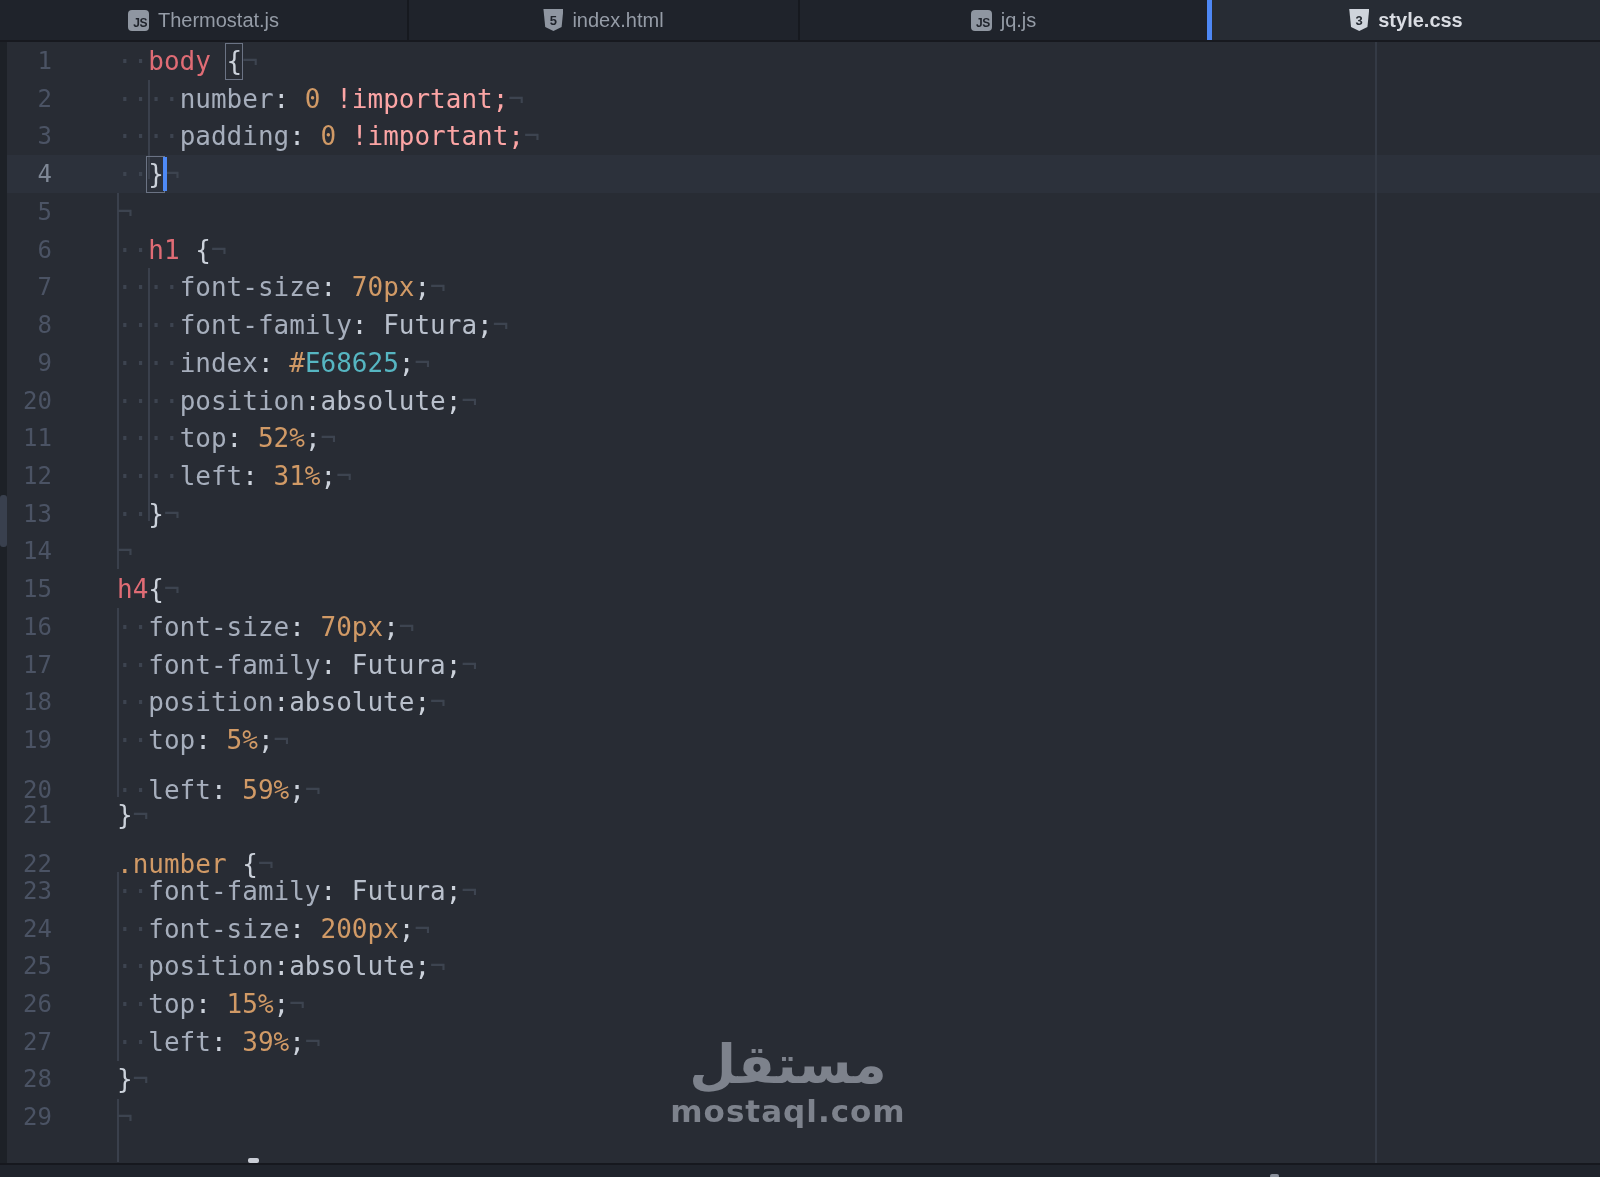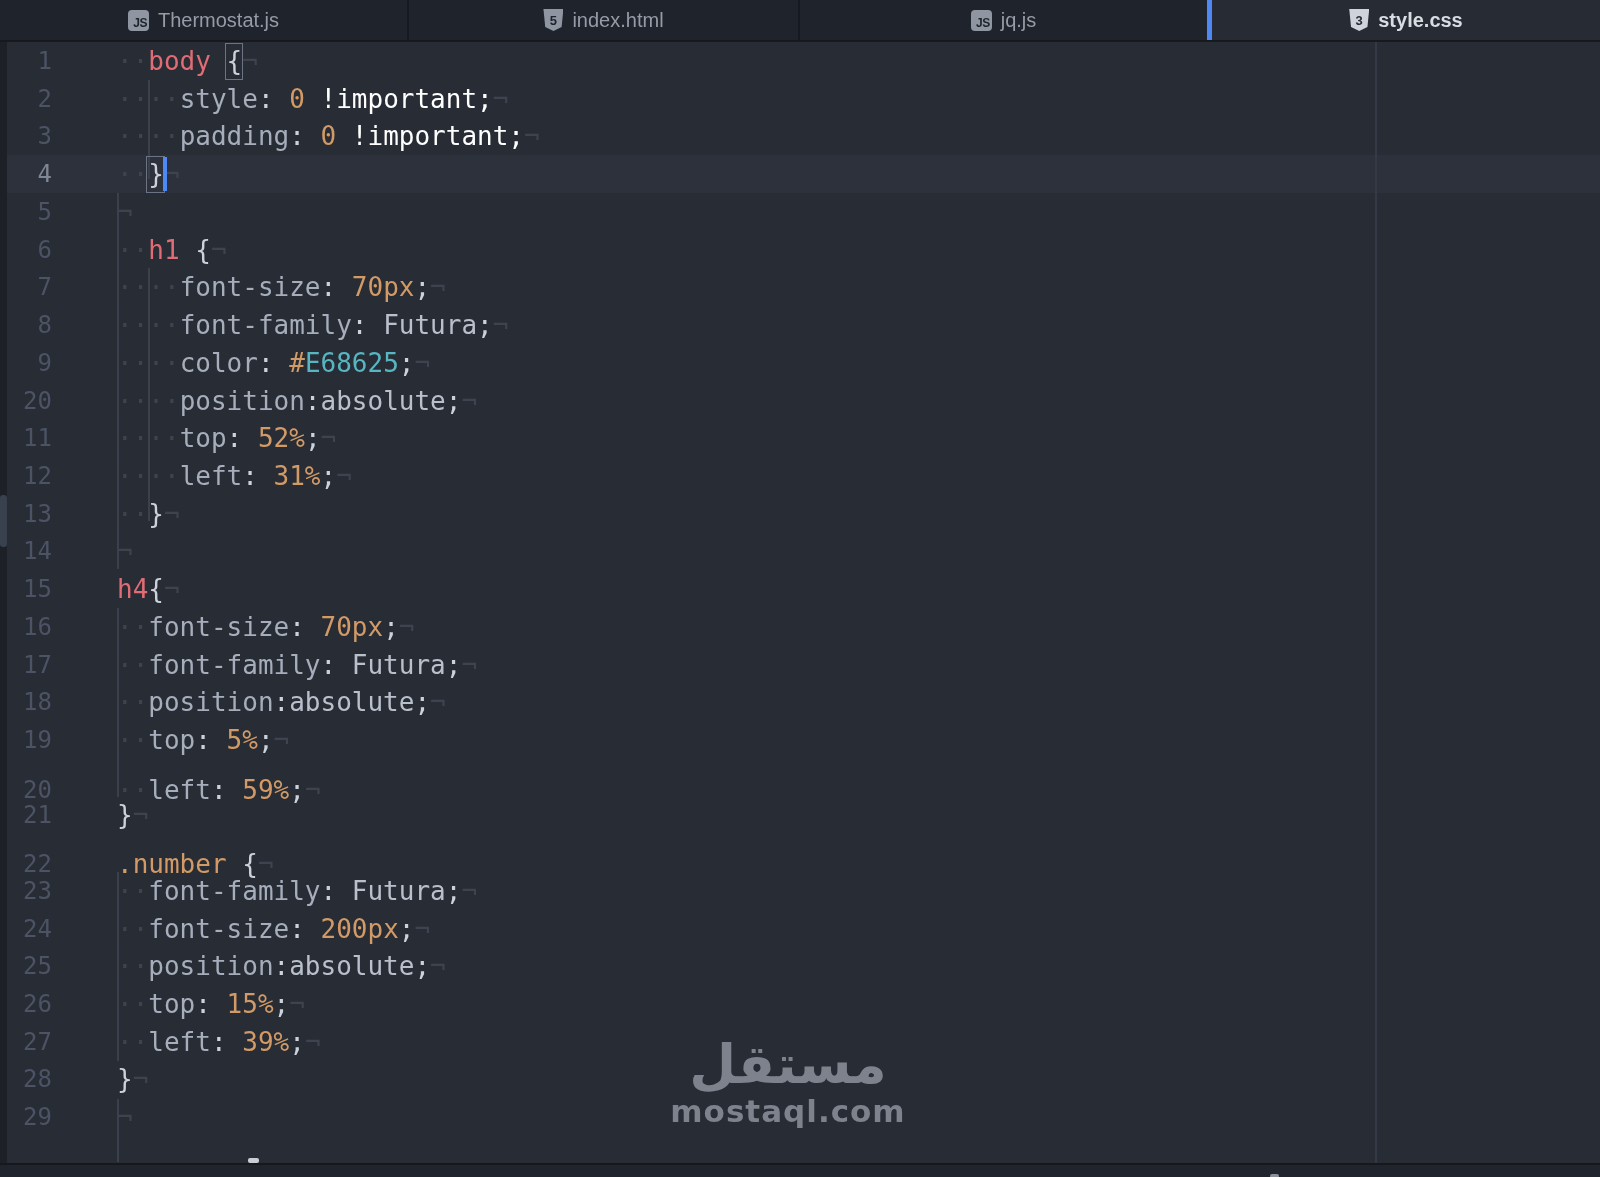--- a/index.html
+++ b/index.html
@@ -57,21 +57,21 @@
   }
   .c-v{color:#3d4450;}            
   .c-s{color:#e06c75;}            
   .c-k{color:#d19a66;}            
   .c-p{color:#a6aebc;}            
   .c-w{color:#b9c0cc;}            
   .c-u{color:#ccd2db;}            
   .c-n{color:#d19a66;}            
   .c-h{color:#d19a66;}            
   .c-x{color:#56b6c2;}            
-  .c-i{color:#ffffff;}            
+  .c-i{color:#fca5a5;}            
   .bm{position:relative;}
   .bm::after{
     content:""; position:absolute; left:-2px; right:-1px; top:-3px; bottom:-4px;
     border:1.5px solid #6b7384;
   }
   #cursor{position:absolute; left:163px; top:115px; width:4px; height:34px; background:#4e8af7;}
   .fragment{position:absolute; background:#c9cdd5; border-radius:2px;}
   
   #statusbar{
     position:absolute; left:0; top:1163px; width:1600px; height:14px;
@@ -121,21 +121,21 @@
         <div class="iguide" style="left: 117px; top: 830px; height: 189px;"></div>
         <div class="iguide" style="left: 117px; top: 1057px; height: 63px;"></div>
       </div>
     <div id="code">
         <div class="line" style="top: 0px;">
           <div class="ln">1</div>
           <div class="src"><span class="c-v">··</span><span class="c-s">body</span><span class="c-u"> </span><span class="c-u bm">{</span><span class="c-v">¬</span></div>
         </div>
         <div class="line" style="top: 37.7px;">
           <div class="ln">2</div>
-          <div class="src"><span class="c-v">····</span><span class="c-p">style</span><span class="c-u">: </span><span class="c-n">0</span><span class="c-i"> !important;</span><span class="c-v">¬</span></div>
+          <div class="src"><span class="c-v">····</span><span class="c-p">number</span><span class="c-u">: </span><span class="c-n">0</span><span class="c-i"> !important;</span><span class="c-v">¬</span></div>
         </div>
         <div class="line" style="top: 75.4px;">
           <div class="ln">3</div>
           <div class="src"><span class="c-v">····</span><span class="c-p">padding</span><span class="c-u">: </span><span class="c-n">0</span><span class="c-i"> !important;</span><span class="c-v">¬</span></div>
         </div>
         <div class="line" style="top: 113.2px;">
           <div class="ln cur">4</div>
           <div class="src"><span class="c-v">··</span><span class="c-u bm">}</span><span class="c-v">¬</span></div>
         </div>
         <div class="line" style="top: 150.9px;">
@@ -149,21 +149,21 @@
         <div class="line" style="top: 226.3px;">
           <div class="ln">7</div>
           <div class="src"><span class="c-v">····</span><span class="c-p">font-size</span><span class="c-u">: </span><span class="c-n">70px</span><span class="c-u">;</span><span class="c-v">¬</span></div>
         </div>
         <div class="line" style="top: 264px;">
           <div class="ln">8</div>
           <div class="src"><span class="c-v">····</span><span class="c-p">font-family</span><span class="c-u">: </span><span class="c-w">Futura</span><span class="c-u">;</span><span class="c-v">¬</span></div>
         </div>
         <div class="line" style="top: 301.8px;">
           <div class="ln">9</div>
-          <div class="src"><span class="c-v">····</span><span class="c-p">color</span><span class="c-u">: </span><span class="c-h">#</span><span class="c-x">E68625</span><span class="c-u">;</span><span class="c-v">¬</span></div>
+          <div class="src"><span class="c-v">····</span><span class="c-p">index</span><span class="c-u">: </span><span class="c-h">#</span><span class="c-x">E68625</span><span class="c-u">;</span><span class="c-v">¬</span></div>
         </div>
         <div class="line" style="top: 339.5px;">
           <div class="ln">20</div>
           <div class="src"><span class="c-v">····</span><span class="c-p">position</span><span class="c-u">:</span><span class="c-w">absolute</span><span class="c-u">;</span><span class="c-v">¬</span></div>
         </div>
         <div class="line" style="top: 377.2px;">
           <div class="ln">11</div>
           <div class="src"><span class="c-v">····</span><span class="c-p">top</span><span class="c-u">: </span><span class="c-n">52%</span><span class="c-u">;</span><span class="c-v">¬</span></div>
         </div>
         <div class="line" style="top: 414.9px;">

